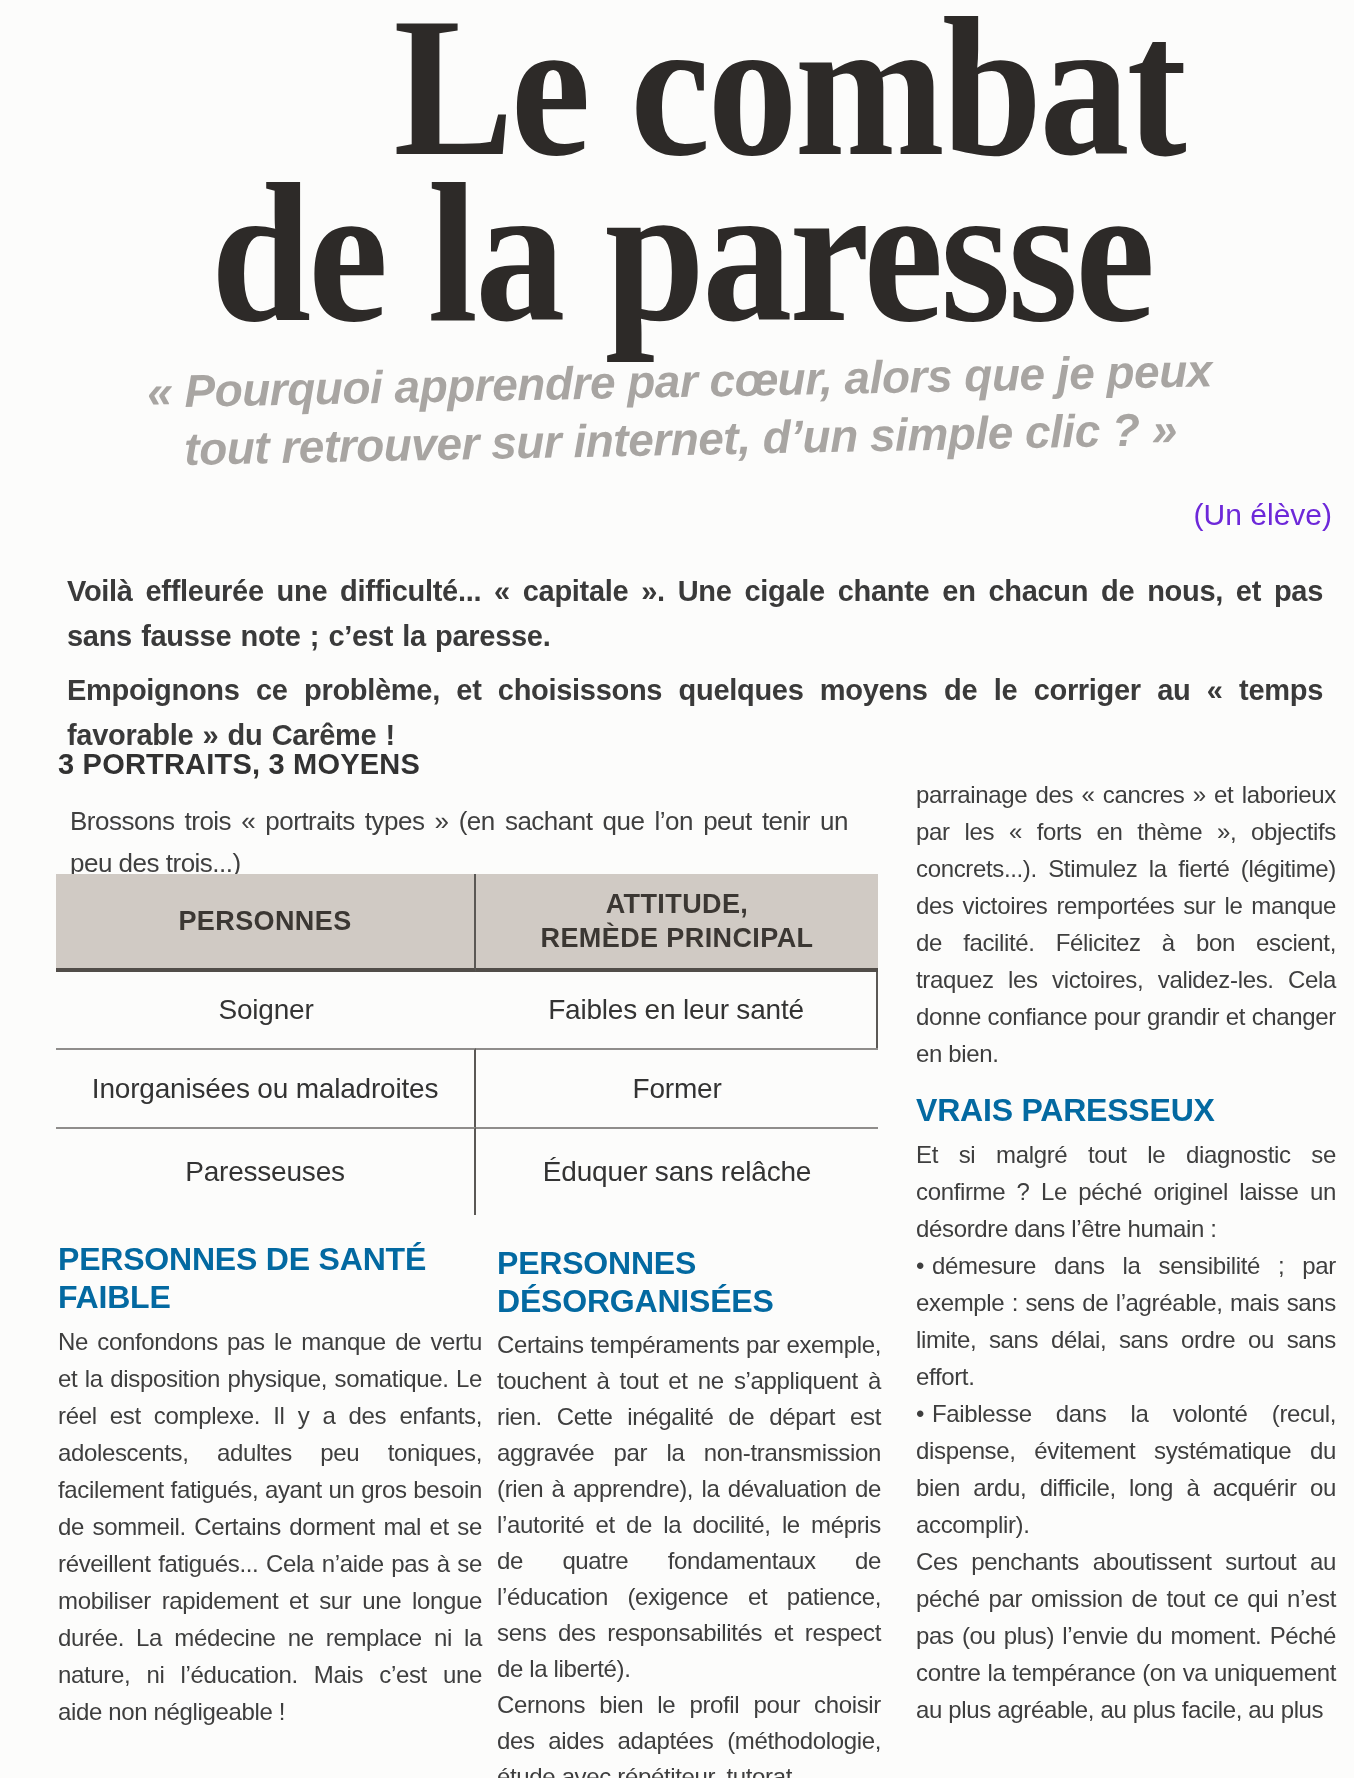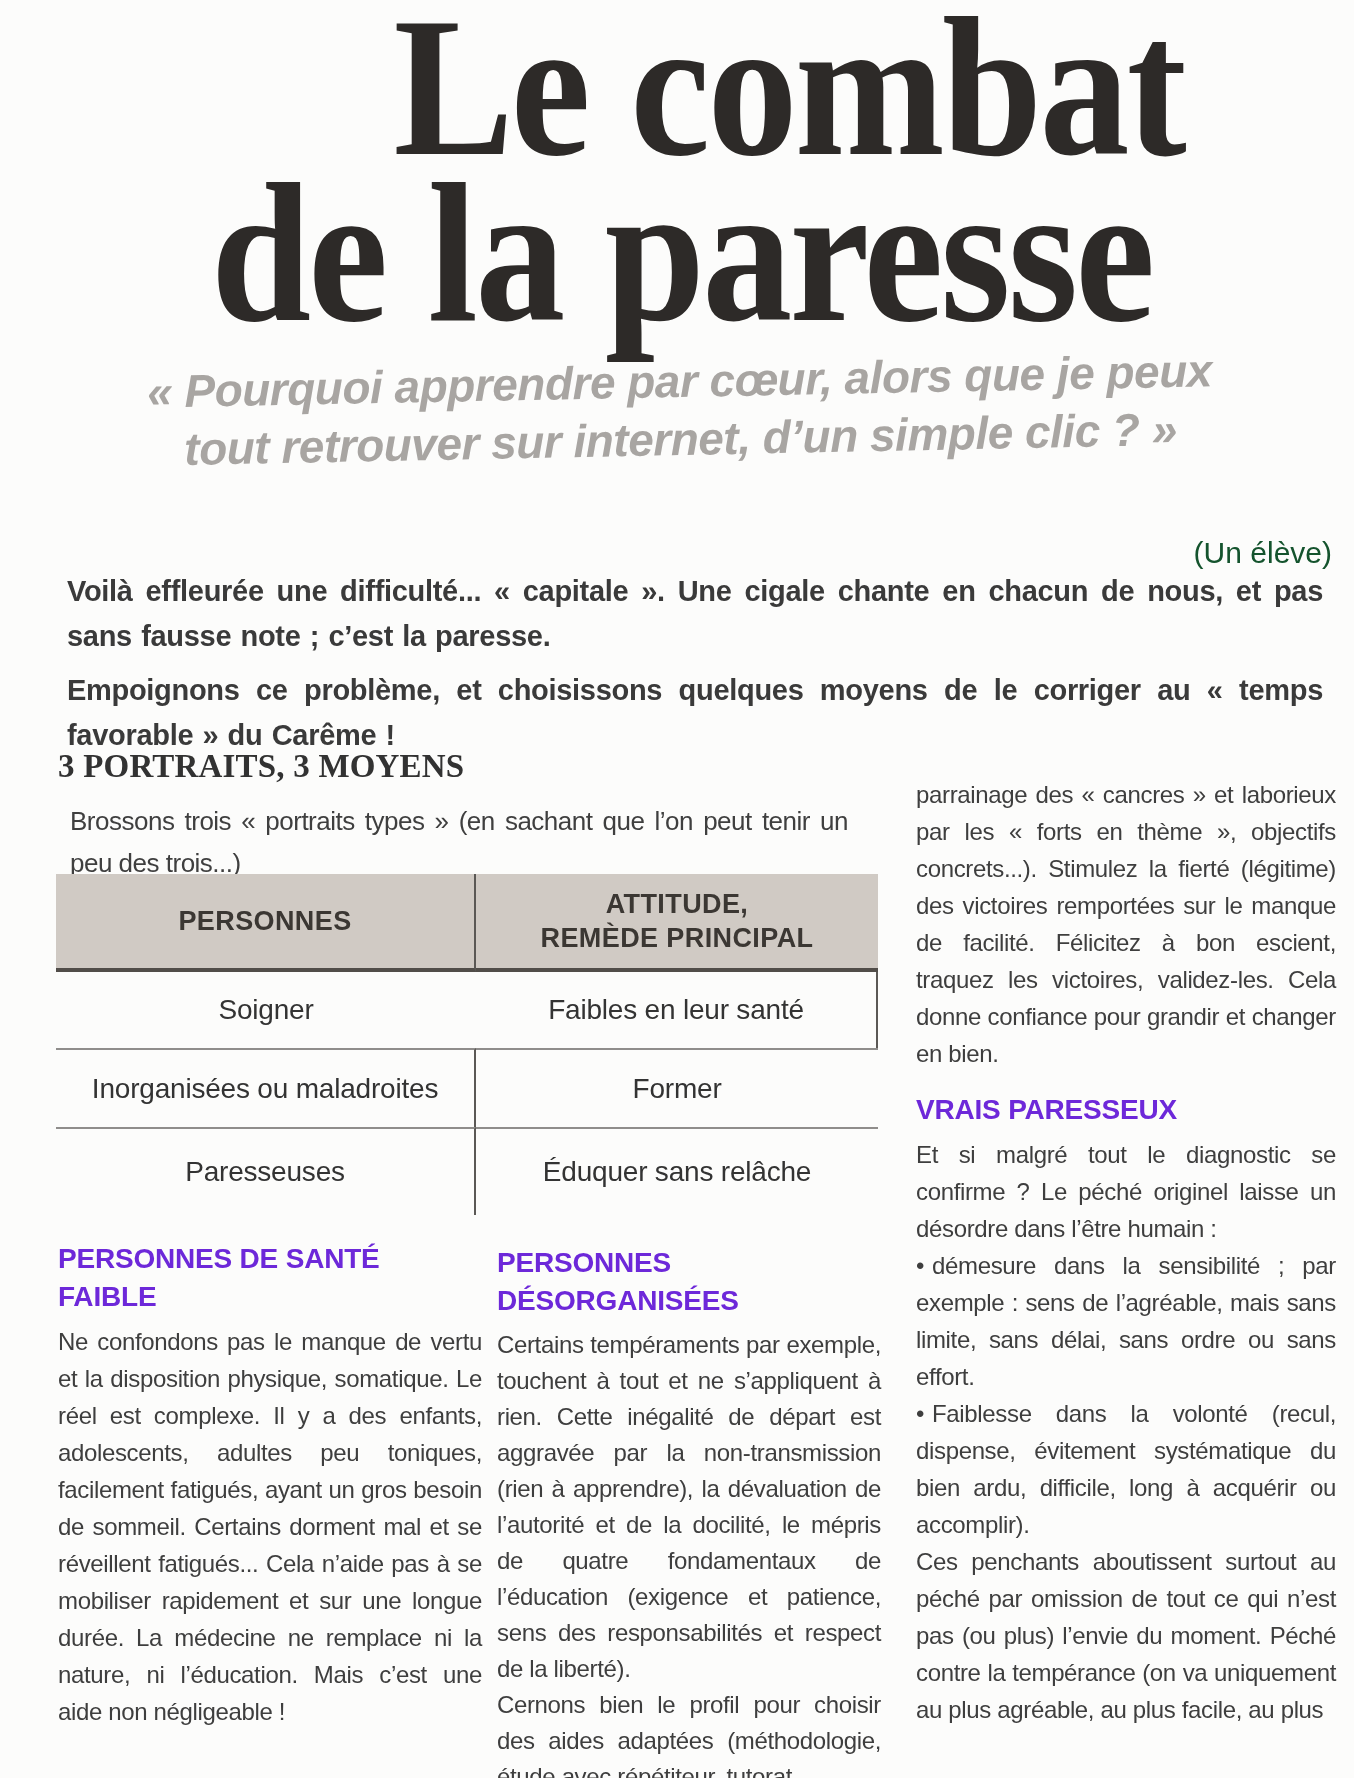--- a/index.html
+++ b/index.html
@@ -28,37 +28,37 @@
   .quote{
     position:absolute;left:40px;top:352px;width:1280px;
     text-align:center;
     font-weight:bold;font-style:italic;
     font-size:46px;line-height:58px;
     color:#a8a5a2;
     letter-spacing:-0.5px;
     transform:rotate(-1.15deg);
   }
   .attribution{
-    position:absolute;right:22px;top:536px;
-    font-size:30px;color:#14532d;
+    position:absolute;right:22px;top:498px;
+    font-size:30px;color:#6d28d9;
   }
   
   .intro{
     position:absolute;left:58px;top:560px;width:1274px;
     font-weight:bold;
     font-size:29px;line-height:45px;
     letter-spacing:-0.3px;word-spacing:1.5px;
     color:#3a3a3a;
     text-align:justify;
   }
   .intro p{margin:9px;}
   
   .section-heading{
     position:absolute;left:58px;top:748px;margin:0;
-    font-size:33px;font-weight:bold;color:#323232;letter-spacing:0.2px;font-family:Liberation Serif, serif;
+    font-size:29px;font-weight:bold;color:#323232;letter-spacing:0.2px;
   }
   .lead{
     position:absolute;left:58px;top:788px;width:778px;margin:12px;
     font-size:26px;line-height:42px;letter-spacing:-0.5px;
     color:#3f3f3f;text-align:justify;
   }
   
   .ptable{
     position:absolute;left:56px;top:874px;width:822px;
     display:grid;
@@ -80,22 +80,22 @@
   .body-col{
     position:absolute;
     font-size:24px;line-height:37px;
     letter-spacing:-0.35px;
     color:#3e3e3e;
     text-align:justify;
   }
   .body-col p{margin:0;}
   .body-col h4{
     margin:8px 0 7px 0;
-    font-size:28px;line-height:38px;
-    color:#6d28d9;letter-spacing:-0.2px;
+    font-size:32px;line-height:38px;
+    color:#0369a1;letter-spacing:-0.2px;
     text-align:left;
   }
   .col-sante{left:58px;top:1232px;width:424px;}
   .col-desorg{left:497px;top:1236px;width:384px;line-height:36px;}
   .col-right{left:916px;top:776px;width:420px;}
   .col-right h4{margin-top:19px;}
   .bullet{margin-right:8px;}
 </style>
 </head>
 <body>

